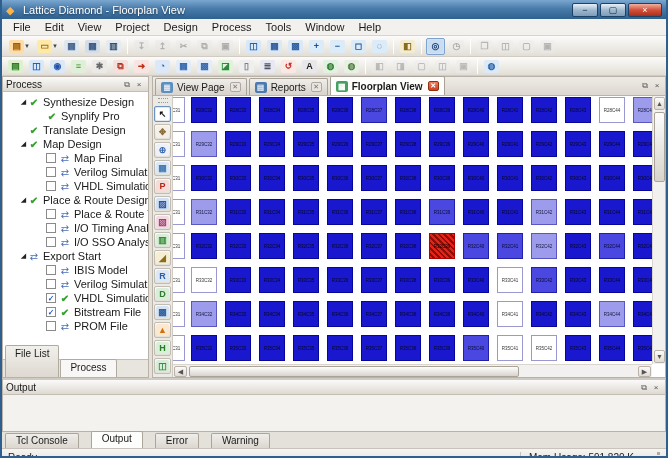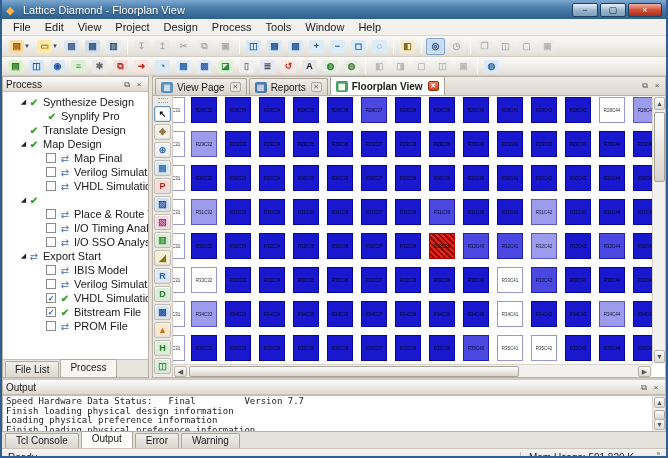--- a/index.html
+++ b/index.html
@@ -33,21 +33,21 @@
   .dockhdr{height:15px;background:linear-gradient(#fbfaf9,#dedad2);border-bottom:1px solid #c4bfb5;display:flex;align-items:center;padding:0 3px;font-size:10px;}
   .dockhdr .sp{flex:1;}
   .hbtn{width:12px;height:11px;font-size:8px;line-height:10px;text-align:center;color:#555;border:1px solid transparent;}
   .tree{flex:1;background:#fff;overflow:hidden;padding-top:3px;}
   .trow{height:14px;display:flex;align-items:center;white-space:nowrap;}
   .exp{width:9px;font-size:7px;color:#222;text-align:center;flex:none;}
   .cbx{width:10px;height:10px;border:1px solid #8a8a8a;background:#fff;flex:none;margin-right:3px;font-size:8px;line-height:9px;text-align:center;color:#2457c5;font-weight:bold;}
   .tico{width:12px;height:11px;flex:none;margin-right:3px;font-size:10px;line-height:11px;text-align:center;font-weight:bold;}
   .tico.check{color:#35a02c;} .tico.refresh{color:#4a6fb8;font-weight:normal;}
   .paneltabs{height:18px;background:#e8e5df;border-top:1px solid #c4bfb5;display:flex;align-items:flex-end;padding-left:2px;}
-  .ptab{height:16px;padding:2px 9px;border:1px solid #b0aba0;border-bottom:none;background:linear-gradient(#f2f0ec,#ddd8d0);font-size:10px;margin-right:1px;border-radius:2px 2px 0 0;}
+  .ptab{height:32px;padding:2px 9px;border:1px solid #b0aba0;border-bottom:none;background:linear-gradient(#f2f0ec,#ddd8d0);font-size:10px;margin-right:1px;border-radius:2px 2px 0 0;}
   .ptab.active{background:#f8f7f5;height:18px;}
   .splitter{width:3px;background:#e4e1da;}
   
   .docarea{flex:1;display:flex;flex-direction:column;border:1px solid #b8b2a8;background:#fff;position:relative;}
   .doctabs{height:19px;background:linear-gradient(#eeebe6,#ddd8d0);display:flex;align-items:flex-end;padding-left:2px;border-bottom:1px solid #b8b2a8;}
   .dtab{height:17px;display:flex;align-items:center;padding:0 5px;border:1px solid #a8a298;border-bottom:none;background:linear-gradient(#f0eeea,#d8d3cb);margin-right:2px;border-radius:2px 2px 0 0;font-size:10px;}
   .dtab.active{background:#fdfdfc;height:19px;font-weight:bold;}
   .dtico{width:12px;height:11px;border-radius:2px;margin-right:4px;font-size:8px;line-height:11px;text-align:center;color:#fff;}
   .dclose{width:11px;height:10px;margin-left:5px;border:1px solid #b0a8a0;border-radius:2px;background:#e8e4de;color:#777;font-size:7px;line-height:8px;text-align:center;}
   .dtab.active .dclose{background:linear-gradient(#f08060,#d04020);border-color:#903010;color:#fff;}
@@ -72,21 +72,21 @@
   .hscroll .arr{width:13px;height:11px;top:1px;line-height:10px;}
   .vscroll .arr{height:13px;width:11px;left:1px;line-height:12px;}
   .thumb{position:absolute;background:linear-gradient(#fdfdfc,#d8d4cc);border:1px solid #a8a298;border-radius:2px;}
   
   .outdock{height:54px;background:#f4f2ef;border:1px solid #b8b2a8;border-top:2px solid #cfcac2;display:flex;flex-direction:column;}
   .outbody{flex:1;background:#fff;border-top:1px solid #c4bfb5;position:relative;overflow:hidden;}
   .outtext{margin:1px 3px;font-family:"DejaVu Sans Mono","Liberation Mono",monospace;font-size:9px;line-height:9.5px;white-space:pre;color:#1c1c1c;}
   .oscroll{position:absolute;right:0;top:0;bottom:0;width:13px;background:#f2f1ef;border-left:1px solid #d8d5cf;}
   
   .btabs{height:17px;background:#e4e1da;display:flex;align-items:flex-end;padding-left:3px;border-bottom:1px solid #c8c3ba;}
-  .btab{height:15px;padding:1px 10px;border:1px solid #aaa49a;border-bottom:none;background:linear-gradient(#efedea,#dcd7cf);font-size:10px;margin-right:2px;border-radius:2px 2px 0 0;}
+  .btab{height:15px;padding:1px 10px;border:1px solid #aaa49a;border-bottom:none;background:linear-gradient(#efedea,#dcd7cf);font-size:10px;margin-right:12px;border-radius:2px 2px 0 0;}
   .btab.active{background:#fdfdfc;height:17px;}
   .statusbar{height:16px;display:flex;align-items:center;background:linear-gradient(#f6f5f3,#e4e0d8);padding:0 6px;font-size:10px;}
   .statusbar .sp{flex:1;}
   .memusage{border-left:1px solid #c8c3ba;padding:0 14px 0 8px;color:#222;}
   .grip{width:10px;height:10px;border-right:3px dotted #b0aba0;border-bottom:3px dotted #b0aba0;margin-left:2px;}
 </style>
 </head>
 <body>
 
 <div class="win">
@@ -307,20 +307,21 @@
           </div>
           <div class="trow" style="padding-left: 34px;">
             <span class="exp"></span>
             <span class="cbx"></span>
             <span class="tico refresh">⇄</span>
             <span>VHDL Simulation File</span>
           </div>
           <div class="trow" style="padding-left: 16px;">
             <span class="exp">◢</span>
             <span class="tico check">✔</span>
+            <span>Place &amp; Route Design</span>
           </div>
           <div class="trow" style="padding-left: 34px;">
             <span class="exp"></span>
             <span class="cbx"></span>
             <span class="tico refresh">⇄</span>
             <span>Place &amp; Route Trace</span>
           </div>
           <div class="trow" style="padding-left: 34px;">
             <span class="exp"></span>
             <span class="cbx"></span>
@@ -584,31 +585,20 @@
     </div>
   </div>
 
   <div class="outdock">
     <div class="dockhdr">
       <span>Output</span>
       <span class="sp"></span>
       <span class="hbtn">⧉</span>
       <span class="hbtn">×</span>
     </div>
-    <div class="outbody">
-      <div class="outtext" id="outText">Speed Hardware Data Status:   Final         Version 7.7
-Finish loading physical design information
-Loading physical preference information
-Finish loading physical preference information</div>
-      <div class="oscroll">
-        <div class="arr" style="top:1px;left:1px;width:11px;height:11px;line-height:10px;position:absolute;">▲</div>
-        <div class="thumb" style="left:1px;width:11px;top:14px;height:10px"></div>
-        <div class="arr" style="bottom:1px;left:1px;width:11px;height:11px;line-height:10px;position:absolute;">▼</div>
-      </div>
-    </div>
   </div>
 
   <div class="btabs" id="bottomTabs">
       <span class="btab">Tcl Console</span>
       <span class="btab active">Output</span>
       <span class="btab">Error</span>
       <span class="btab">Warning</span>
     </div>
 
   <div class="statusbar">

